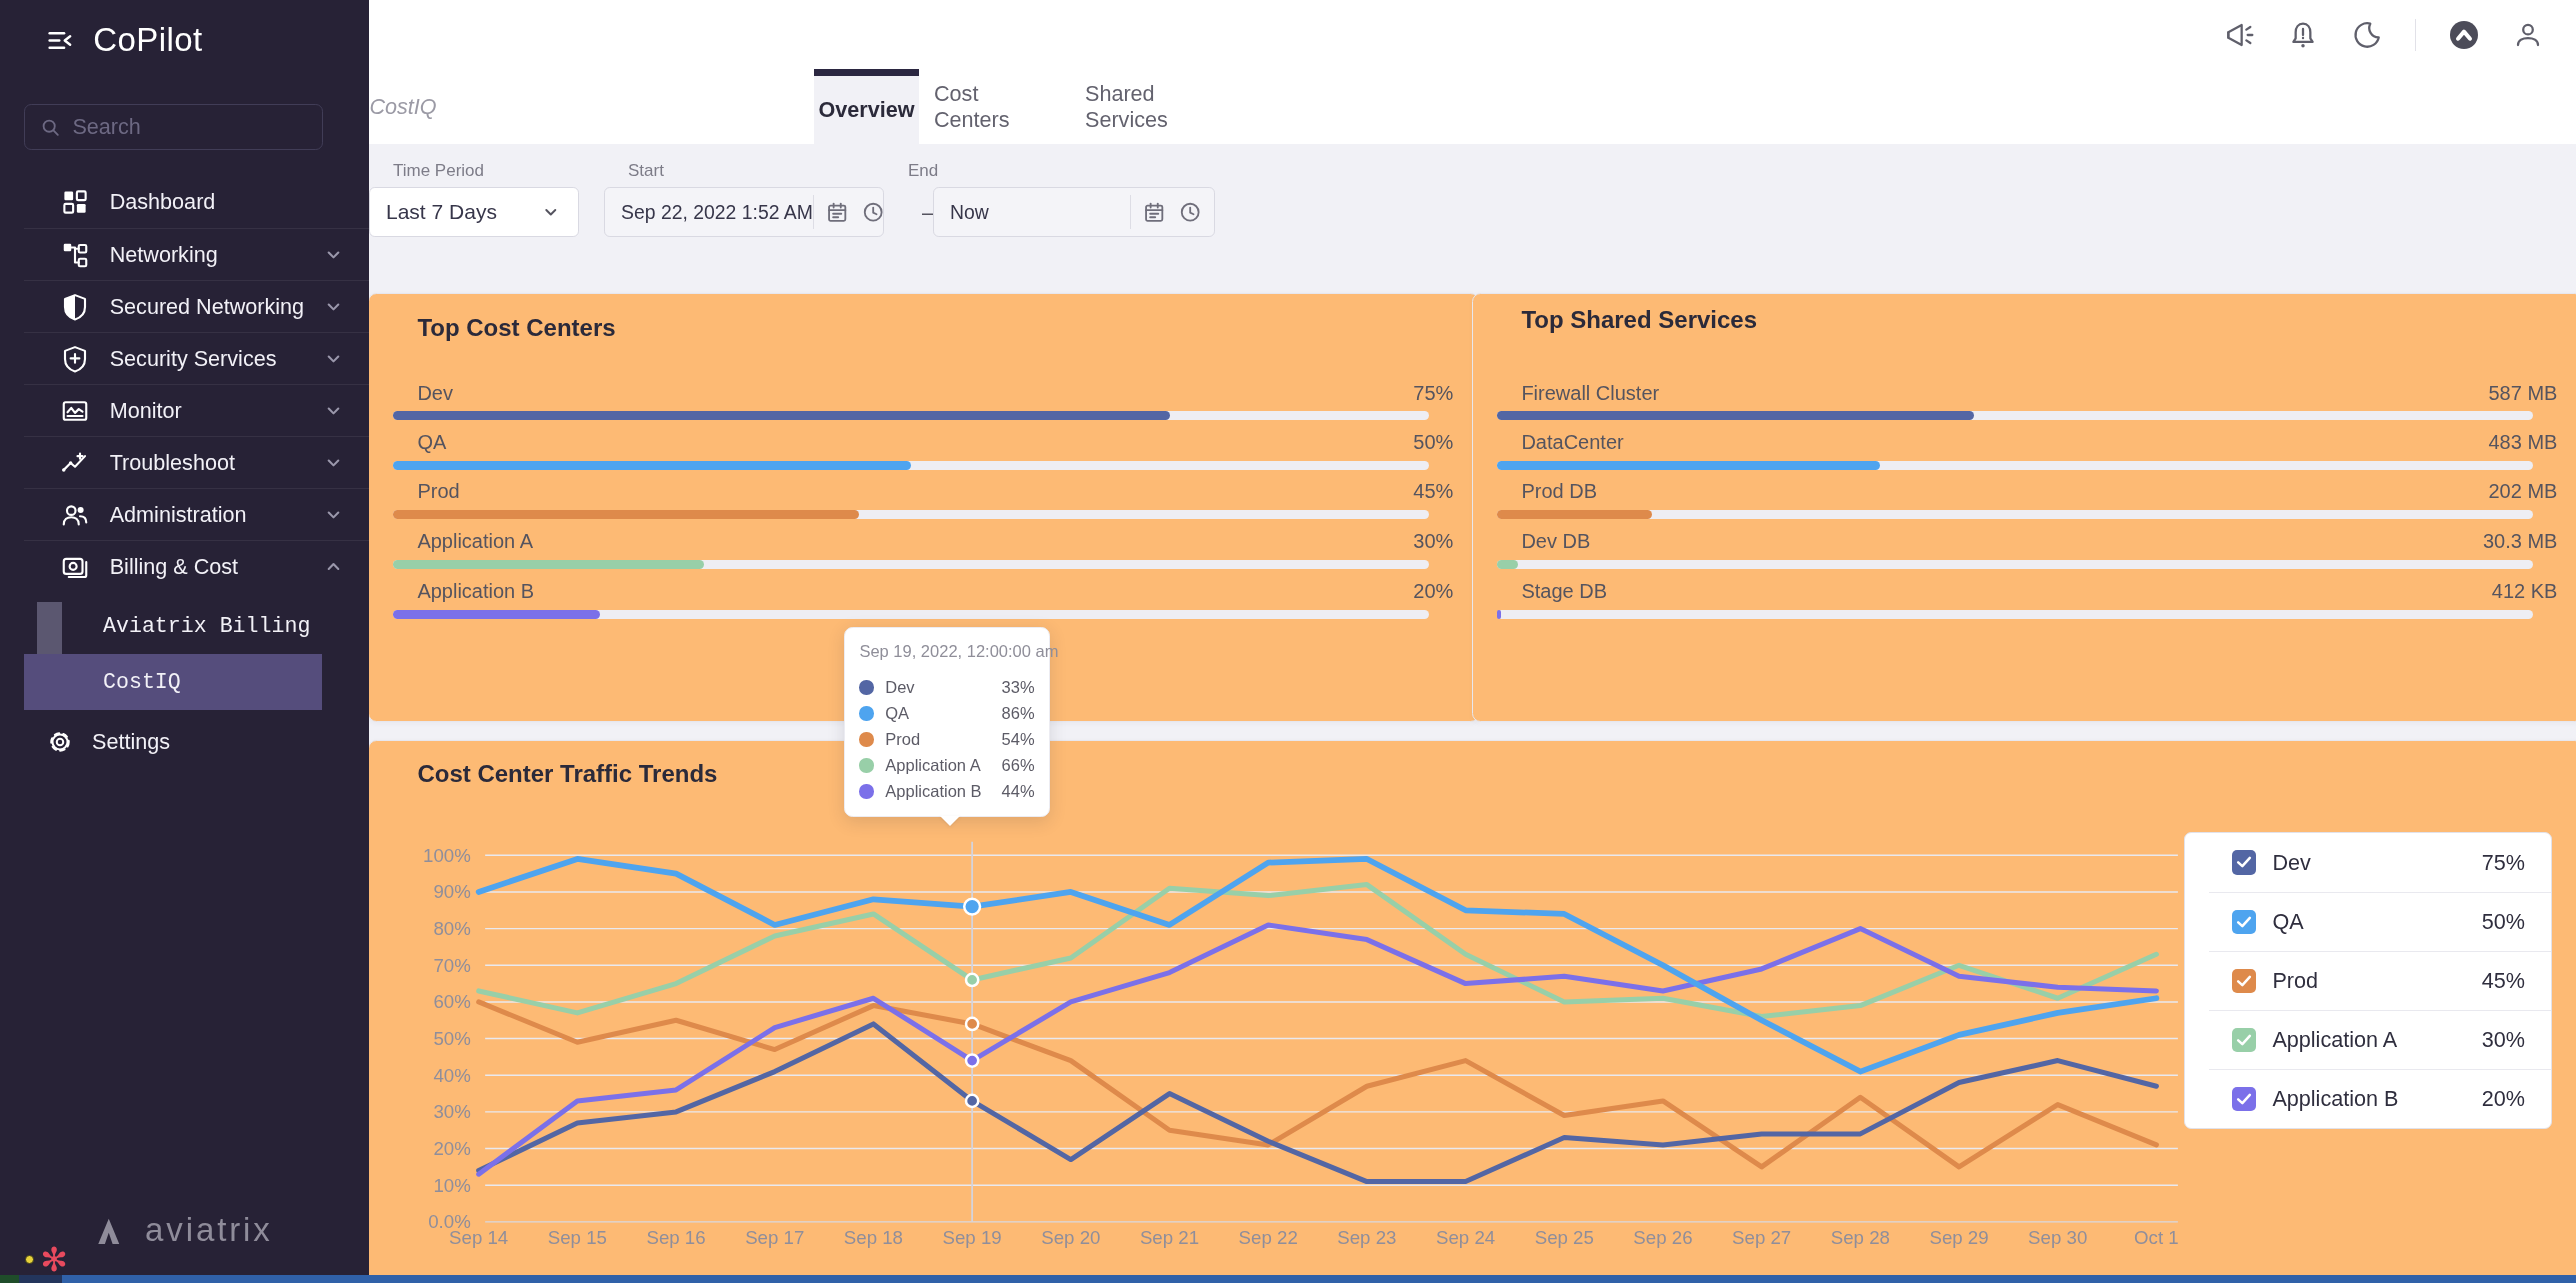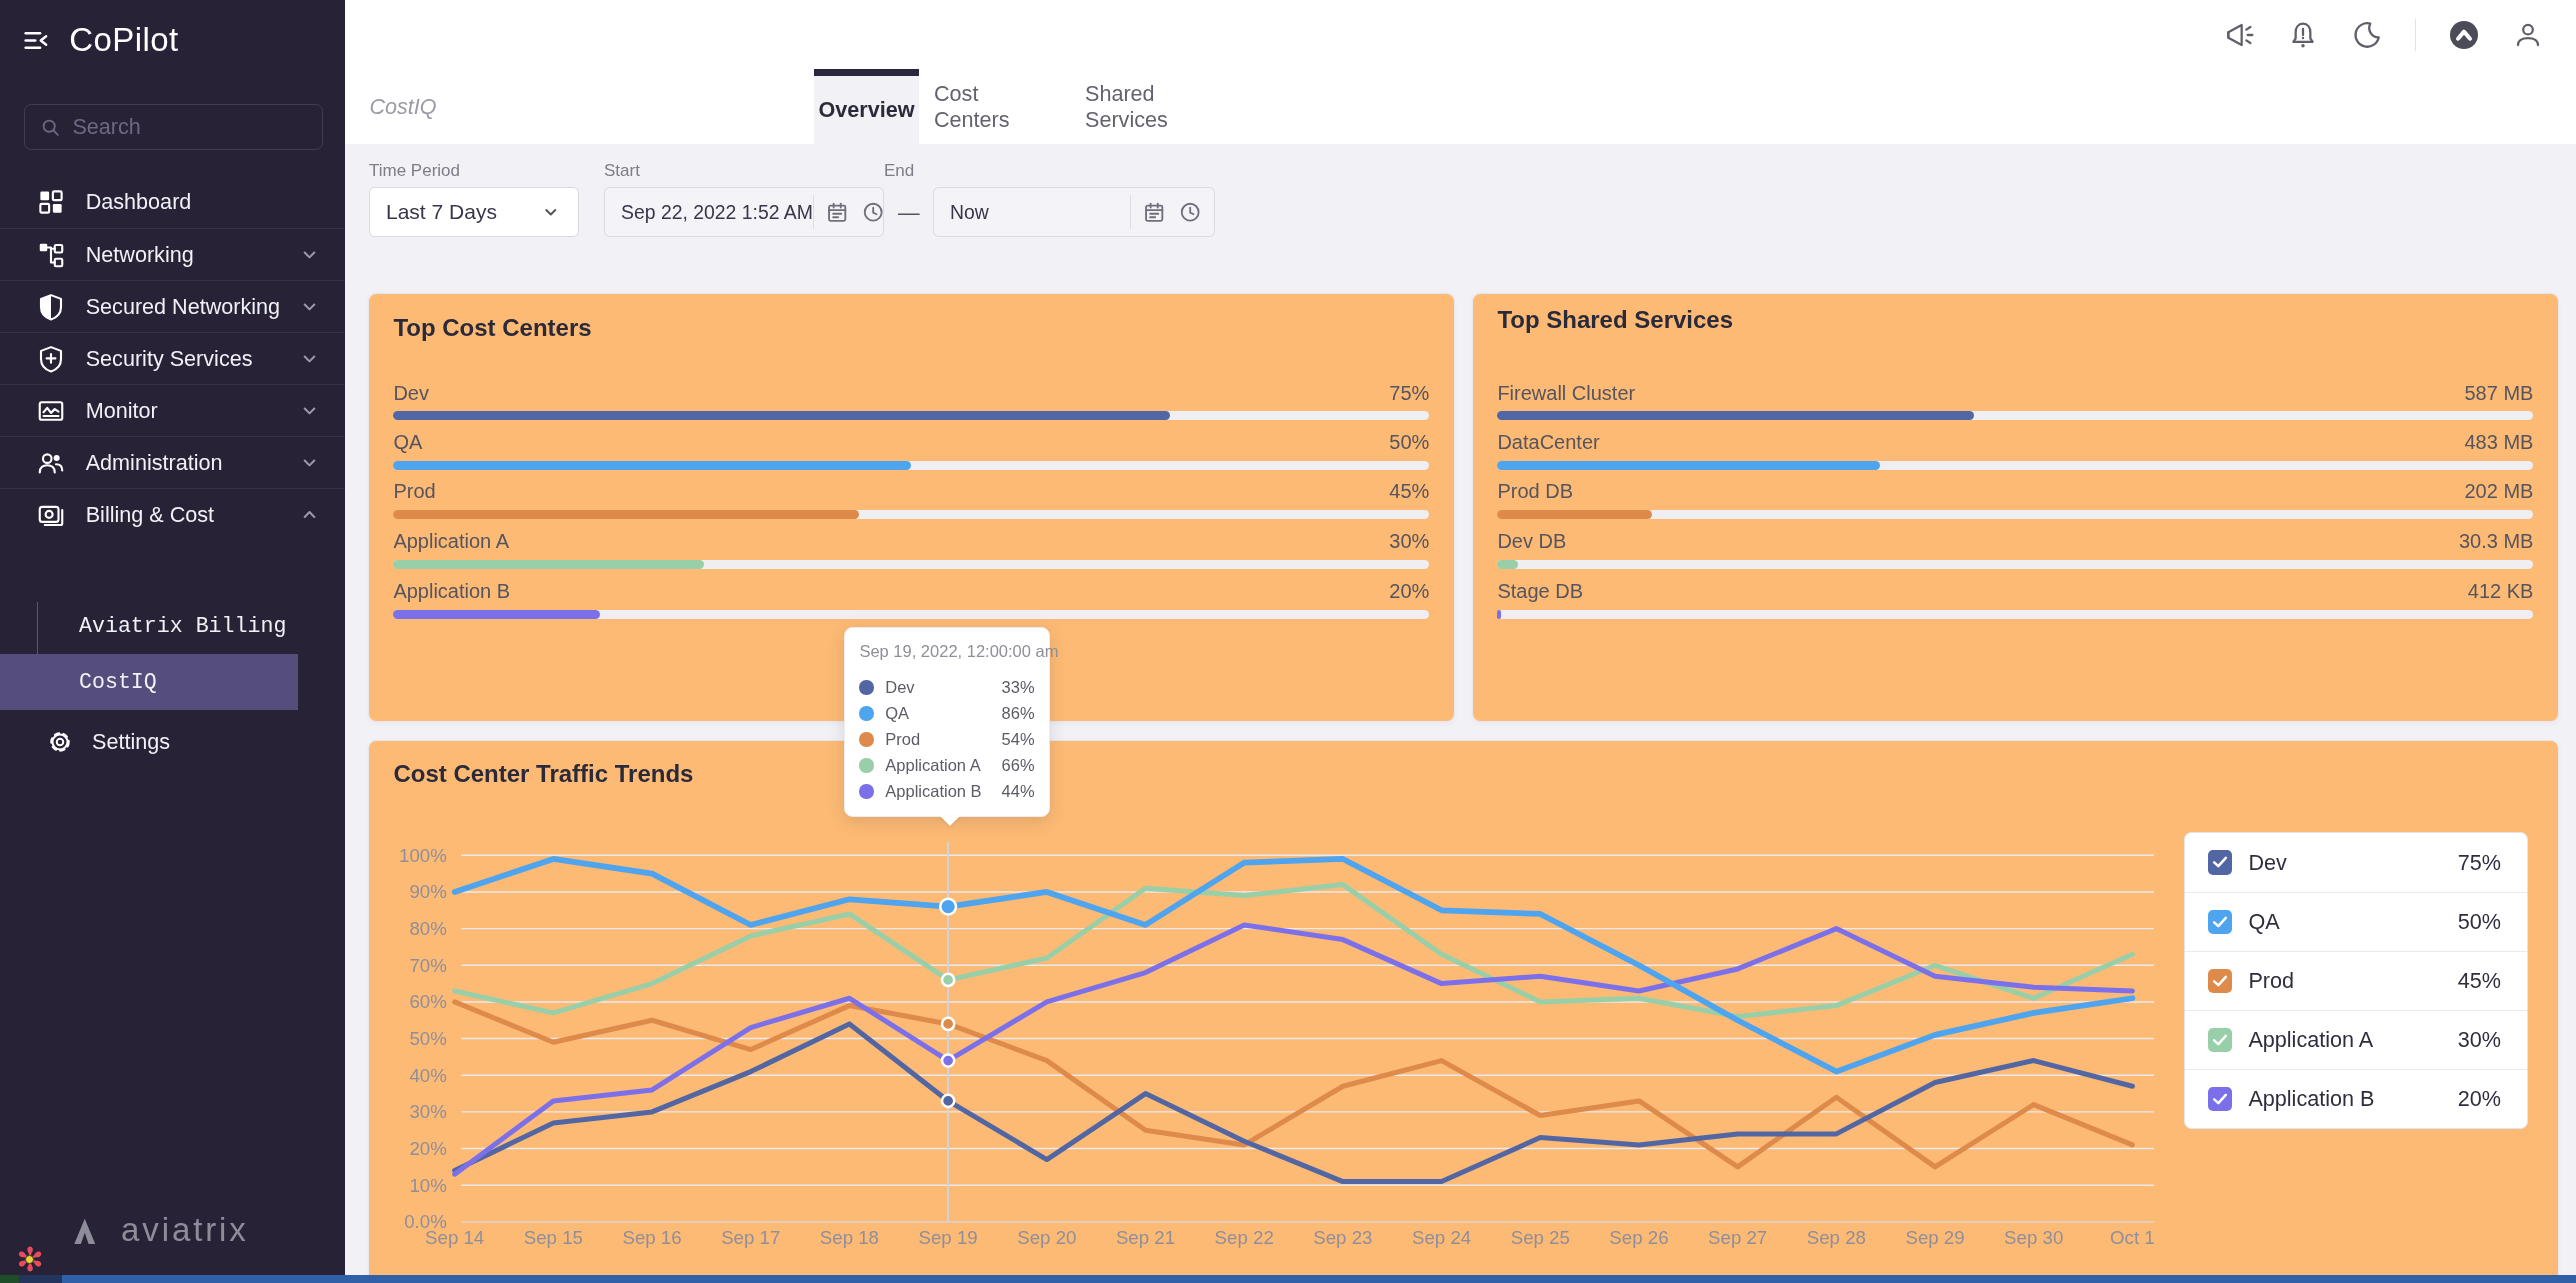--- a/index.html
+++ b/index.html
@@ -1,17 +1,17 @@
 <!DOCTYPE html>
 <html style="font-size:11.5px"><head>
 <meta charset="utf-8">
 <style>
   html,body{margin:0;padding:0;background:#f1f1f6;font-family:"Liberation Sans",sans-serif;}
   .stage{position:relative;width:2576px;height:1284px;overflow:hidden;background:#f1f1f6;}
-  .abs{position:absolute;}
+  .abs{position:absolute;padding-left:24px;}
   
   .sidebar{left:0;top:0;width:345px;height:1284px;background:#272236;color:#f2f1f7;z-index:5;}
   .brand{left:21.6px;top:20px;height:40px;display:flex;align-items:center;gap:18.7px;}
   .brand-title{font-size:33px;letter-spacing:0.4px;color:#fff;font-weight:400;}
   .searchbox{left:24px;top:104px;width:299px;height:46px;border:1.4px solid #413d57;border-radius:7.2px;display:flex;align-items:center;gap:10px;padding:0 13px;box-sizing:border-box;color:#6d6983;}
   .searchbox span{font-size:21.6px;color:#6d6983;}
   .nav{left:0;top:176px;width:345px;}
   .nav-row{position:relative;height:52px;display:flex;align-items:center;padding:0 24.4px 0 35px;box-sizing:border-box;cursor:pointer;}
   .nav-row + .nav-row{border-top:0.7px solid rgba(255,255,255,0.07);}
   .nav-ico{width:32px;display:flex;align-items:center;justify-content:center;color:#fff;}
@@ -153,20 +153,37 @@
         </div>
         <div class="nav-row">
           <span class="nav-ico">
             <svg width="30" height="30" viewBox="0 0 24 24">
               <rect x="3" y="5" width="18" height="14" rx="1.5" fill="none" stroke="#ffffff" stroke-width="1.7" stroke-linecap="round" stroke-linejoin="round"></rect>
               <polyline points="6,13 9,9.5 12,13.5 15,10.5 18,12.5" fill="none" stroke="#ffffff" stroke-width="1.7" stroke-linecap="round" stroke-linejoin="round"></polyline>
               <line x1="6" y1="16" x2="18" y2="16" fill="none" stroke="#ffffff" stroke-width="1.7" stroke-linecap="round" stroke-linejoin="round"></line>
             </svg>
           </span>
           <span class="nav-label">Monitor</span>
+          <span class="nav-chev">
+            <svg width="23" height="23" viewBox="0 0 24 24">
+              <polyline points="7,10 12,15 17,10" fill="none" stroke="#9a97ab" stroke-width="2.2" stroke-linecap="round" stroke-linejoin="round"></polyline>
+            </svg>
+          </span>
+        </div>
+        <div class="nav-row">
+          <span class="nav-ico">
+            <svg width="30" height="30" viewBox="0 0 24 24">
+              <polyline points="3,17.5 8.5,12 12,15 20,6.5" fill="none" stroke="#ffffff" stroke-width="1.7" stroke-linecap="round" stroke-linejoin="round"></polyline>
+              <line x1="16" y1="4.5" x2="16" y2="8.5" fill="none" stroke="#ffffff" stroke-width="1.7" stroke-linecap="round" stroke-linejoin="round"></line>
+              <line x1="14" y1="6.5" x2="18" y2="6.5" fill="none" stroke="#ffffff" stroke-width="1.7" stroke-linecap="round" stroke-linejoin="round"></line>
+              <circle cx="3" cy="17.5" r="1.4" fill="#ffffff" stroke="none"></circle>
+              <circle cx="8.5" cy="12" r="1.4" fill="#ffffff" stroke="none"></circle>
+            </svg>
+          </span>
+          <span class="nav-label">Troubleshoot</span>
           <span class="nav-chev">
             <svg width="23" height="23" viewBox="0 0 24 24">
               <polyline points="7,10 12,15 17,10" fill="none" stroke="#9a97ab" stroke-width="2.2" stroke-linecap="round" stroke-linejoin="round"></polyline>
             </svg>
           </span>
         </div>
         <div class="nav-row">
           <span class="nav-ico">
             <svg width="30" height="30" viewBox="0 0 24 24">
               <circle cx="9" cy="8.5" r="3.4" fill="none" stroke="#ffffff" stroke-width="1.7" stroke-linecap="round" stroke-linejoin="round"></circle>

